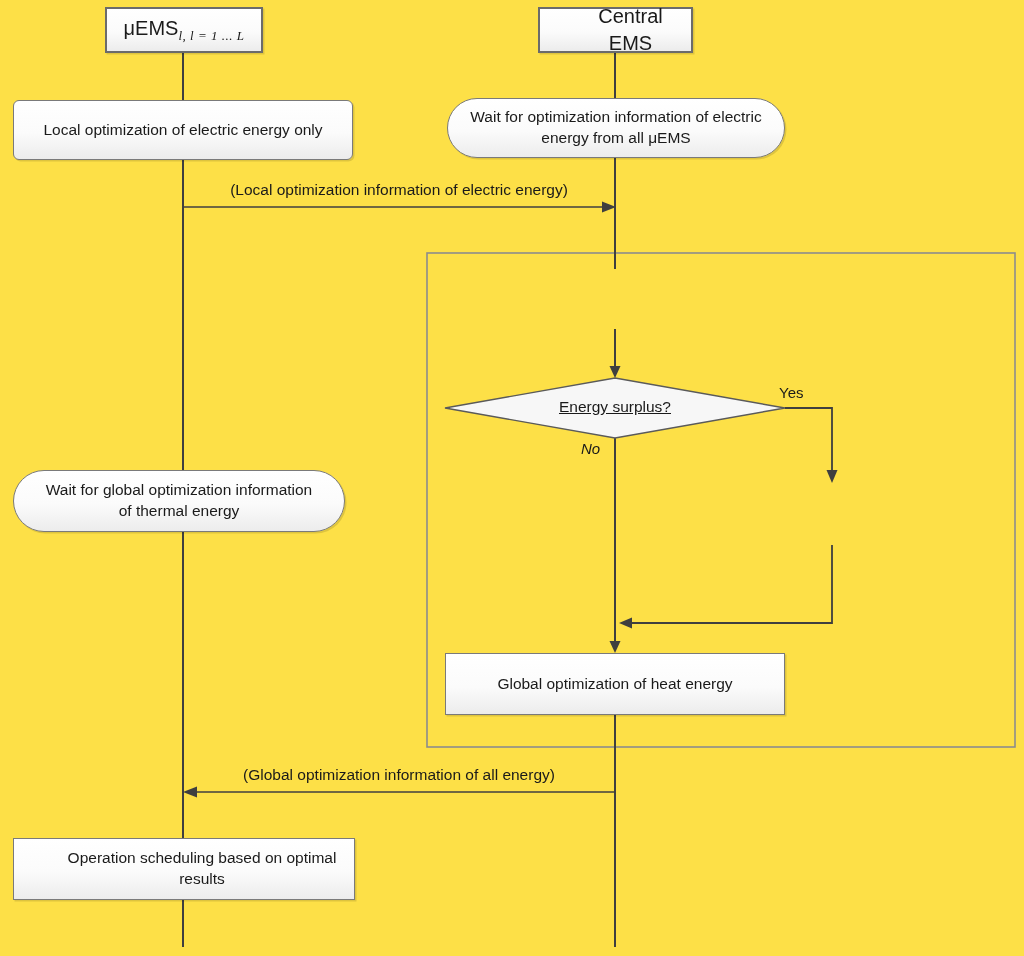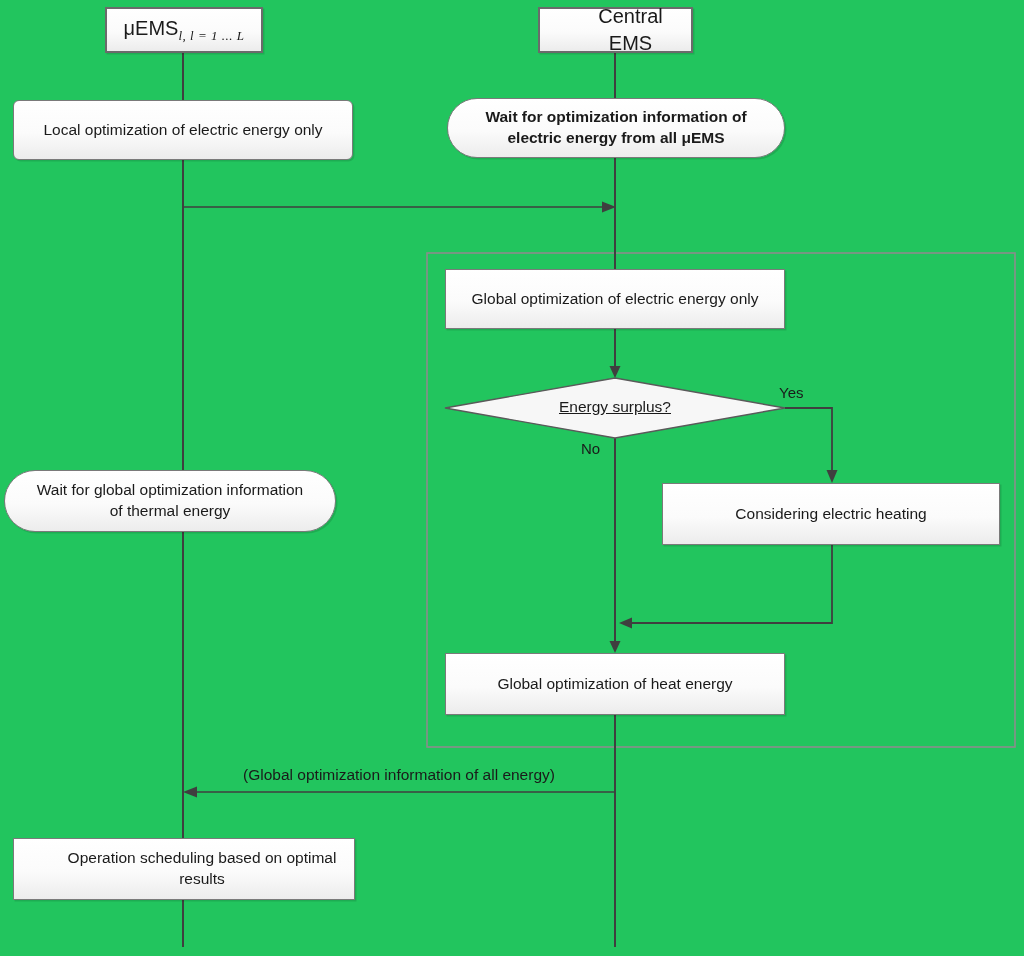--- a/index.html
+++ b/index.html
@@ -1,19 +1,19 @@
 <!DOCTYPE html>
 <html><head>
 <meta charset="utf-8">
 <style>
   html,body{margin:0;padding:0;background:#ffffff;}
   #canvas{
     position:relative;
     width:1024px;height:956px;
-    background:#22c55e;
+    background:#fde047;
     font-family:"Liberation Sans","DejaVu Sans",sans-serif;
     color:#1a1a1a;
     overflow:hidden;
   }
   #wires{position:absolute;left:0;top:0;width:1024px;height:956px;z-index:1;}
   .node{
     position:absolute;
     box-sizing:border-box;
     display:flex;align-items:center;justify-content:center;
     text-align:center;
@@ -104,44 +104,39 @@
     <span><span>μEMS</span><sub>l,  l = 1 ... L</sub></span>
   </div>
   <div class="node actor" style="left:538px;top:7px;width:155px;height:46px;padding-left:40px;">
     <span>Central EMS</span>
   </div>
 
   <div class="node" style="left:13px;top:100px;width:340px;height:60px;border-radius:6px;">
     <span>Local optimization of electric energy only</span>
   </div>
 
-  <div class="node stadium" style="left:4px;top:470px;width:332px;height:62px;">
+  <div class="node stadium" style="left:13px;top:470px;width:332px;height:62px;">
     <span style="max-width:280px;">Wait for global optimization information of thermal energy</span>
   </div>
 
   <div class="node" style="left:13px;top:838px;width:342px;height:62px;padding-left:46px;">
     <span>Operation scheduling based on optimal results</span>
   </div>
 
-  <div class="node stadium" style="left:447px;top:98px;width:338px;height:60px;font-weight:bold;">
+  <div class="node stadium" style="left:447px;top:98px;width:338px;height:60px;">
     <span style="max-width:300px;">Wait for optimization information of electric energy from all μEMS</span>
   </div>
 
-  <div class="node" style="left:445px;top:269px;width:340px;height:60px;">
-    <span>Global optimization of electric energy only</span>
-  </div>
 
   <div class="floating-label" style="left:495px;top:398px;width:240px;text-decoration:underline;">Energy surplus?</div>
 
-  <div class="node" style="left:662px;top:483px;width:338px;height:62px;">
-    <span>Considering electric heating</span>
-  </div>
 
   <div class="node" style="left:445px;top:653px;width:340px;height:62px;">
     <span>Global optimization of heat energy</span>
   </div>
 
   <div class="branch-label" style="left:779px;top:384px;">Yes</div>
-  <div class="branch-label" style="left:581px;top:440px;">No</div>
+  <div class="branch-label" style="left:581px;top:440px;font-style:italic;">No</div>
 
+  <div class="floating-label" style="left:149px;top:181px;width:500px;">(Local optimization information of electric energy)</div>
   <div class="floating-label" style="left:149px;top:766px;width:500px;">(Global optimization information of all energy)</div>
 
 </div>
 
 </body></html>

